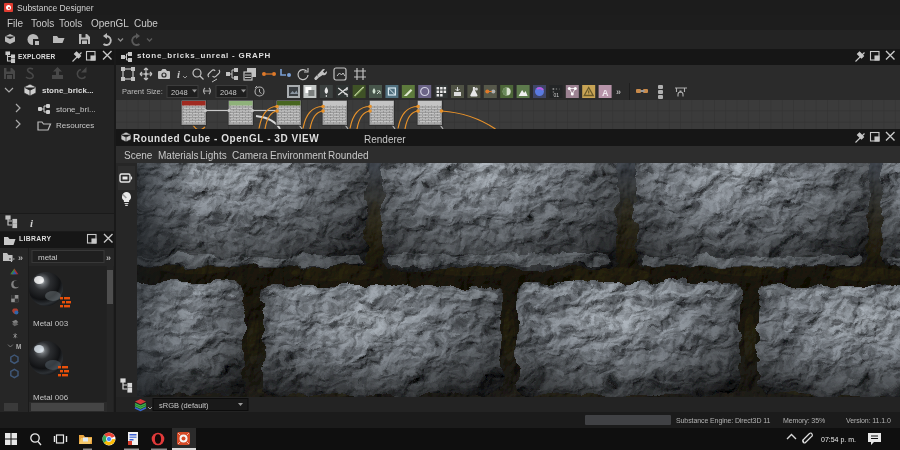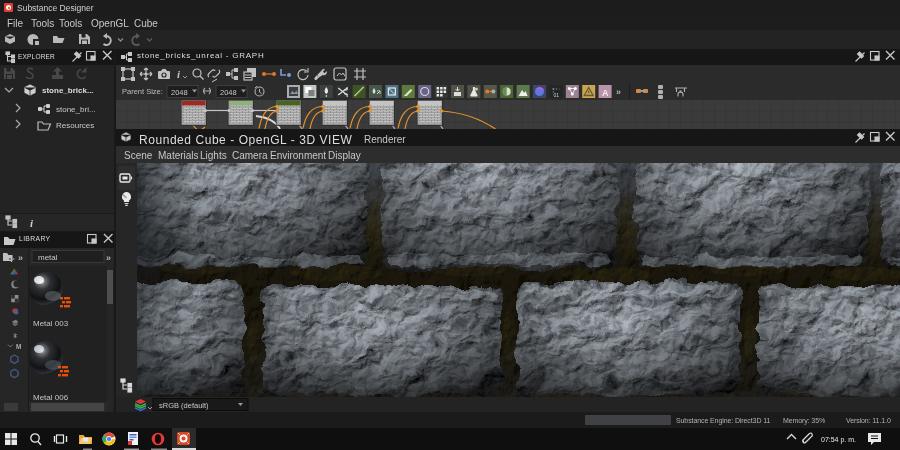--- a/index.html
+++ b/index.html
@@ -1,20 +1,20 @@
 <!DOCTYPE html>
 <html><head><meta charset="utf-8">
 <style>
 *{margin:0;padding:0;box-sizing:border-box}
 html,body{width:900px;height:450px;overflow:hidden;background:#1d1d1d;
   font-family:"Liberation Sans",sans-serif;-webkit-font-smoothing:antialiased}
 .abs{position:absolute}
 #stage{position:relative;width:900px;height:450px}
 .txt{color:#c8c8c8;font-size:10px;white-space:nowrap}
-.hdr{background:#161616;color:#dedede;font-weight:normal;font-size:6.8px;letter-spacing:0.35px}
+.hdr{background:#161616;color:#dedede;font-weight:bold;font-size:6.8px;letter-spacing:0.35px}
 svg{display:block}
 </style></head>
 <body>
 <div id="stage">
 
 <div class="abs" style="left:0;top:0;width:900px;height:15px;background:#1c1c1c"></div>
 <div class="abs" style="left:4px;top:3px;width:9px;height:9px;background:#e03c31;border-radius:1px"></div>
 <div class="abs" style="left:6px;top:5px;width:5px;height:5px;background:#fff;border-radius:50%"></div>
 <div class="abs" style="left:7.5px;top:6.5px;width:2px;height:2px;background:#e03c31;border-radius:50%"></div>
 <div class="abs txt" style="left:17px;top:3px;font-size:8.5px;color:#d2d2d2">Substance Designer</div>
@@ -479,29 +479,29 @@
         <circle cx="302" cy="11" r="1.8"></circle>
  <circle cx="325.5" cy="11" r="1.8"></circle>
 </g>
 <circle cx="89.5" cy="10.5" r="1.6" fill="#c8c8c8"></circle>
       <circle cx="113" cy="10.5" r="1.6" fill="#c8c8c8"></circle>
 <circle cx="136.5" cy="10.5" r="1.6" fill="#c8c8c8"></circle>
       <circle cx="161" cy="10.5" r="0" fill="#c8c8c8"></circle>
 </svg>
 
 <div class="abs hdr" style="left:116px;top:129px;width:784px;height:17px"></div>
-<div class="abs hdr" style="left:139px;top:133px;background:none;font-size:12px;letter-spacing:0.55px">Rounded Cube - OpenGL - 3D VIEW</div>
+<div class="abs hdr" style="left:133px;top:133px;background:none;font-size:10px;letter-spacing:0.55px">Rounded Cube - OpenGL - 3D VIEW</div>
 
 <div class="abs" style="left:116px;top:146px;width:784px;height:17px;background:#2d2d2d"></div>
 <div class="abs txt" style="left:124px;top:150px">Scene</div>
 <div class="abs txt" style="left:158px;top:150px">Materials</div>
 <div class="abs txt" style="left:200px;top:150px">Lights</div>
 <div class="abs txt" style="left:232px;top:150px">Camera</div>
 <div class="abs txt" style="left:270px;top:150px">Environment</div>
-<div class="abs txt" style="left:328px;top:150px">Display</div>
+<div class="abs txt" style="left:328px;top:150px">Rounded</div>
 <div class="abs txt" style="left:364px;top:134px">Renderer</div>
 
 <div class="abs" id="vstrip" style="left:116px;top:163px;width:21px;height:234px;background:#262626"></div>
 <svg class="abs" style="left:116px;top:163px" width="21" height="234" viewBox="0 0 21 234">
 <g fill="#d8d8d8">
  <rect x="2" y="3" width="17" height="24" fill="#2e2e2e"></rect>
  <rect x="4" y="11" width="10" height="8" rx="1.5" fill="none" stroke="#e8e8e8" stroke-width="1.4"></rect>
  <rect x="6.5" y="13.5" width="5" height="3" fill="#e8e8e8"></rect>
  <path d="M15 13 q2.5 2 0 4 z" fill="#e8e8e8"></path>
  <path d="M10.5 29 a4.8 4.8 0 0 1 2.6 8.6 v1.4 h-5.2 v-1.4 a4.8 4.8 0 0 1 2.6 -8.6 z" fill="#e8e8e8"></path>

